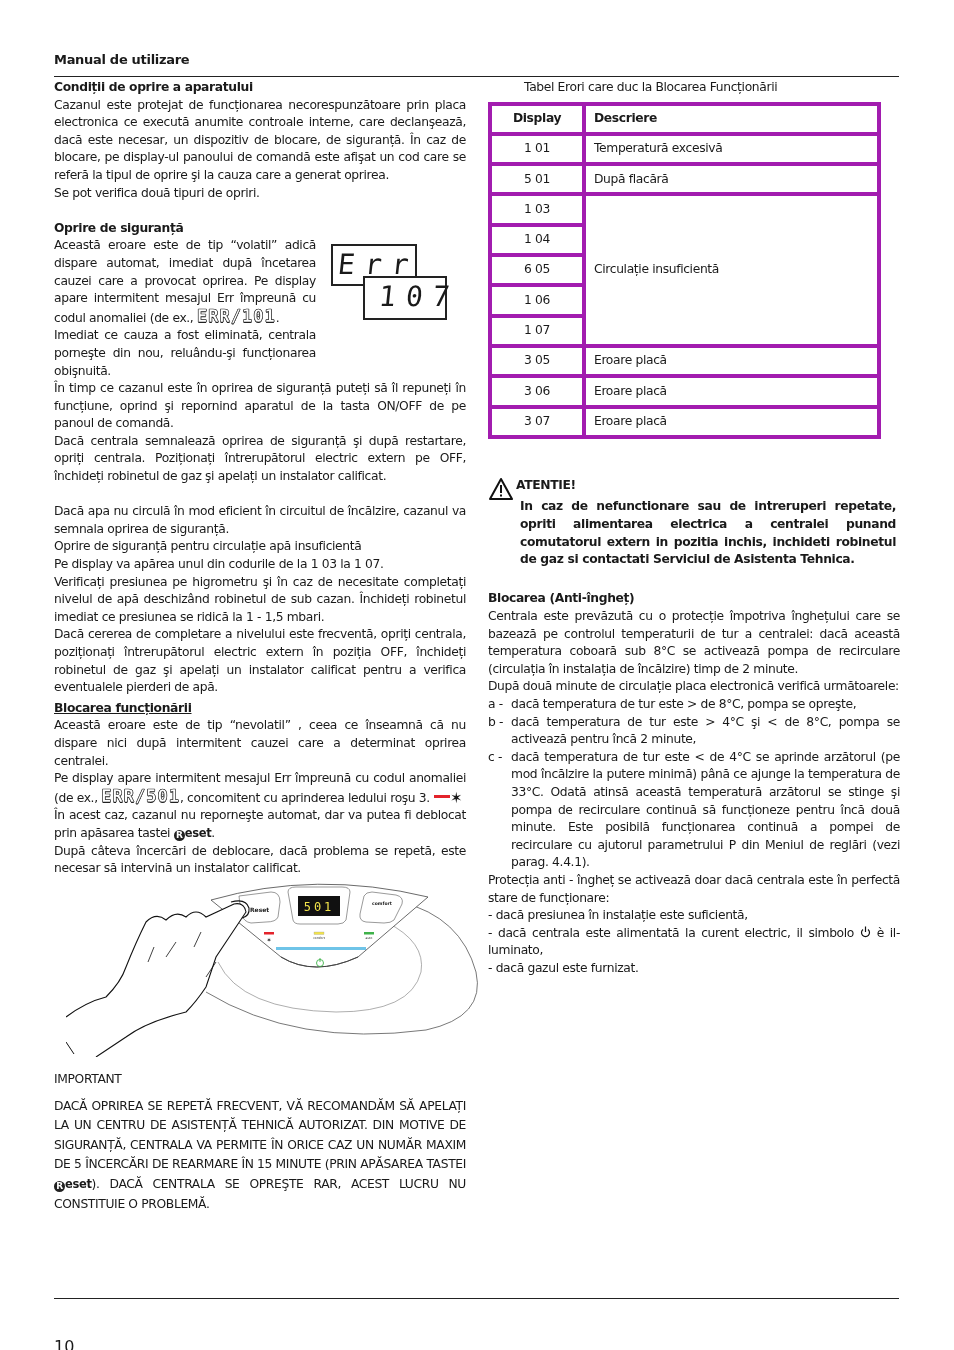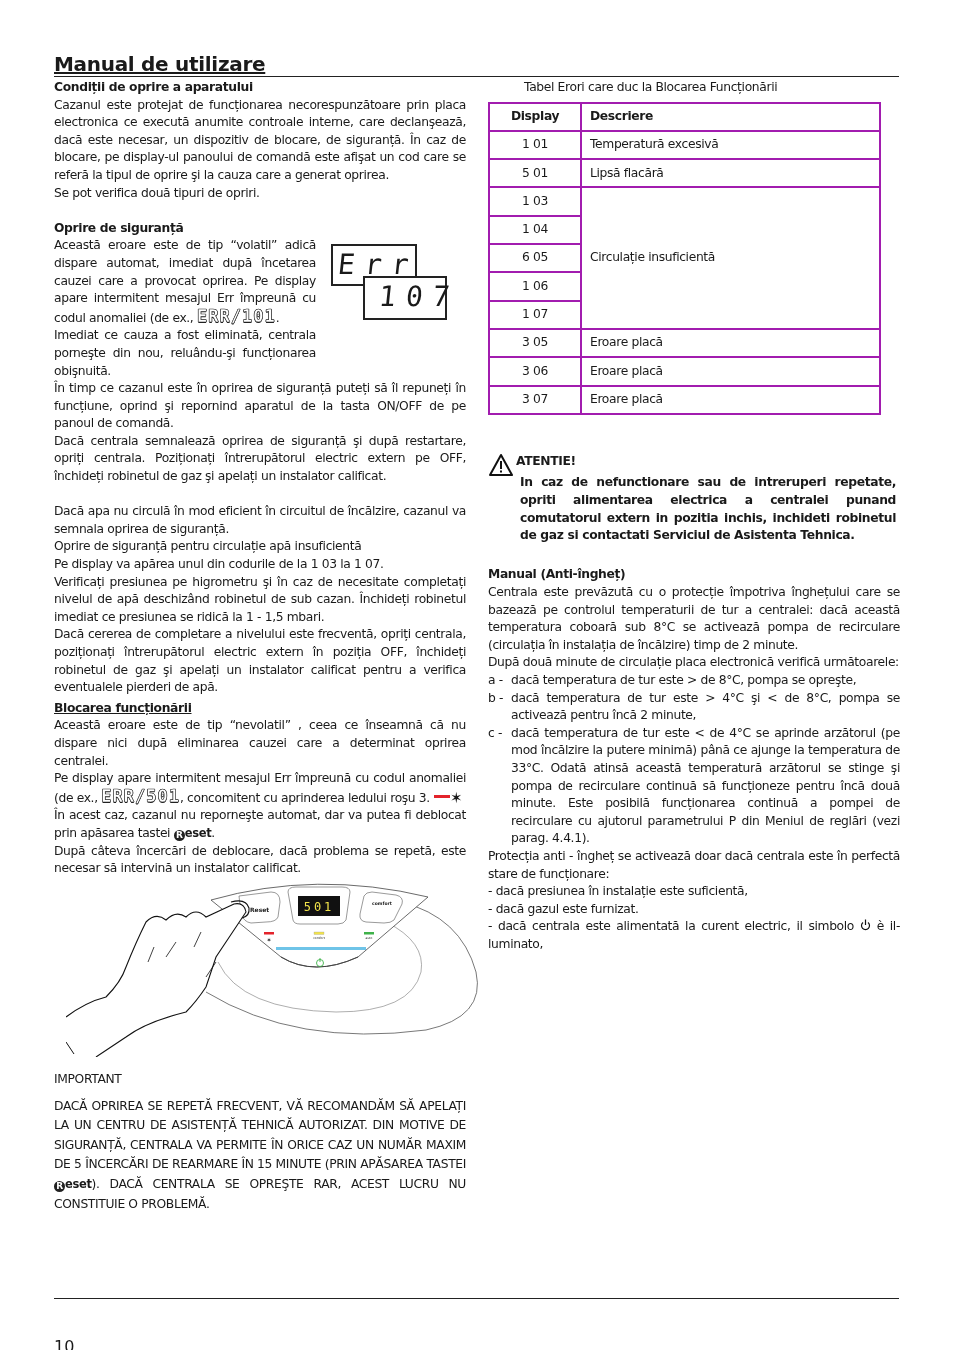--- a/index.html
+++ b/index.html
@@ -1,19 +1,19 @@
 <!DOCTYPE html>
 <html><head>
 <meta charset="utf-8">
 <style>
   html, body { margin: 0; padding: 0; background: #ffffff; }
   body { width: 954px; height: 1350px; position: relative; overflow: hidden;
          font-family: "DejaVu Sans", sans-serif; color: #1a1a1a; }
-  .page-title { position: absolute; left: 54px; top: 52px; font-size: 20px; font-weight: bold;
-                letter-spacing: -0.3px; text-decoration: underline; }
+  .page-title { position: absolute; left: 54px; top: 52px; font-size: 13px; font-weight: bold;
+                letter-spacing: -0.3px; }
   .title-rule { position: absolute; left: 54px; top: 76px; width: 845px; height: 1px; background: #222; }
   .col { position: absolute; font-size: 12.3px; line-height: 17.6px; letter-spacing: -0.35px; }
   .col-left { left: 54px; top: 79px; width: 412px; }
   .col-right { left: 488px; top: 79px; width: 412px; }
   .p { margin: 0; text-align: justify; }
   .h { margin: 0; font-weight: bold; }
   .gap { height: 17.6px; }
   .seg { font-family: "DejaVu Sans Mono", monospace; font-weight: bold; font-size: 17px;
          letter-spacing: 1px; -webkit-text-stroke: 0.3px #222; color: #fff; 
          text-shadow: 0 0 0.6px #222, 0.5px 0 0 #222, -0.5px 0 0 #222, 0 0.5px 0 #222, 0 -0.5px 0 #222; }
@@ -28,21 +28,21 @@
   .err-graphic { position: absolute; left: 331px; top: 244px; width: 115px; height: 76px; }
   .err-box1 { position: absolute; left: 0; top: 0; width: 82px; height: 38px; border: 2px solid #222; background: #fff; }
   .err-box2 { position: absolute; left: 32px; top: 32px; width: 80px; height: 40px; border: 2px solid #222; background: #fff; }
   .seg-text { font-family: "DejaVu Sans Mono", monospace; font-size: 28px; letter-spacing: 10px;
               line-height: 38px; padding-left: 5px; transform: skewX(-6deg); font-weight: 300; }
   
   .narrow { width: 262px; }
   
   .table-caption { text-align: left; padding-left: 36px; margin: 0 0 5px 0; }
   table.err-table { border-collapse: collapse; width: 393px; font-size: 12.3px; }
-  .err-table th, .err-table td { border: 2px solid #a21caf; height: 26.3px; padding: 0 8px; }
+  .err-table th, .err-table td { border: 4px solid #a21caf; height: 26.3px; padding: 0 8px; }
   .err-table th { font-weight: bold; text-align: left; }
   .err-table th.c, .err-table td.c { text-align: center; width: 74px; }
   
   .warn { position: relative; margin-top: 38px; padding-left: 28px; }
   .warn-icon { position: absolute; left: 0; top: 0; }
   .warn-text { font-weight: bold; text-align: justify; margin: 4px; }
   .list-item { display: flex; text-align: justify; }
   .list-item .mk { flex: 0 0 23px; white-space: pre; }
   .list-item .tx { flex: 1; }
   .dash-item { text-align: justify; margin: 0; }
@@ -68,21 +68,21 @@
   <p class="p" style="text-align:left;"><span class="narrow" style="display:inline-block;text-align:justify;">Imediat ce cauza a fost eliminată, centrala porneşte din nou, reluându-şi funcționarea obişnuită.</span></p>
   <p class="p">În timp ce cazanul este în oprirea de siguranță puteți să îl repuneți în funcțiune, oprind şi repornind aparatul de la tasta ON/OFF de pe panoul de comandă.</p>
   <p class="p">Dacă centrala semnalează oprirea de siguranță şi după restartare, opriți centrala. Poziționați întrerupătorul electric extern pe OFF, închideți robinetul de gaz şi apelați un instalator calificat.</p>
   <div class="gap"></div>
   <p class="p">Dacă apa nu circulă în mod eficient în circuitul de încălzire, cazanul va semnala oprirea de siguranță.</p>
   <p class="p">Oprire de siguranță pentru circulație apă insuficientă</p>
   <p class="p">Pe display va apărea unul din codurile de la 1 03 la 1 07.</p>
   <p class="p">Verificați presiunea pe higrometru şi în caz de necesitate completați nivelul de apă deschizând robinetul de sub cazan. Închideți robinetul imediat ce presiunea se ridică la 1 - 1,5 mbari.</p>
   <p class="p">Dacă cererea de completare a nivelului este frecventă, opriți centrala, poziționați întrerupătorul electric extern în poziția OFF, închideți robinetul de gaz şi apelați un instalator calificat pentru a verifica eventualele pierderi de apă.</p>
   <p class="h" style="margin-top:3px;text-decoration:underline;">Blocarea funcționării</p>
-  <p class="p">Această eroare este de tip “nevolatil” , ceea ce înseamnă că nu dispare nici după eliminarea cauzei care a determinat oprirea centralei.</p>
+  <p class="p">Această eroare este de tip “nevolatil” , ceea ce înseamnă că nu dispare nici după intermitent cauzei care a determinat oprirea centralei.</p>
   <p class="p"><span>Pe display apare intermitent mesajul Err împreună cu codul anomaliei (de ex.,</span> <span class="seg">ERR/501</span><span>, concomitent cu aprinderea ledului roşu 3.</span><span class="red-led-mark"></span><span class="star-glyph">✶</span></p>
   <p class="p"><span>În acest caz, cazanul nu reporneşte automat, dar va putea fi deblocat prin apăsarea tastei</span> <span class="reset-glyph"><span class="r">R</span><span>eset</span></span><span>.</span></p>
   <p class="p">După câteva încercări de deblocare, dacă problema se repetă, este necesar să intervină un instalator calificat.</p>
 </div>
 
 <div class="err-graphic">
   <div class="err-box1">
     <div class="seg-text">Err</div>
   </div>
   <div class="err-box2">
@@ -142,21 +142,21 @@
         <th>Descriere</th>
       </tr>
     </thead>
     <tbody>
       <tr>
           <td class="c">1 01</td>
           <td>Temperatură excesivă</td>
         </tr>
       <tr>
           <td class="c">5 01</td>
-          <td>Lipsă flacără</td>
+          <td>După flacără</td>
         </tr>
       <tr>
           <td class="c">1 03</td>
           <td rowspan="5">Circulație insuficientă</td>
         </tr>
       <tr>
           <td class="c">1 04</td>
         </tr>
       <tr>
           <td class="c">6 05</td>
@@ -186,38 +186,38 @@
     <svg class="warn-icon" width="26" height="24" viewBox="0 0 26 24">
       <path d="M13 2 L 24 22 L 2 22 Z" fill="#fff" stroke="#111" stroke-width="2" stroke-linejoin="round"></path>
       <rect x="12" y="8" width="2" height="8" fill="#111"></rect>
       <rect x="12" y="17.5" width="2" height="2" fill="#111"></rect>
     </svg>
     <p class="h">ATENTIE!</p>
     <p class="warn-text">In caz de nefunctionare sau de intreruperi repetate, opriti alimentarea electrica a centralei punand comutatorul extern in pozitia  inchis, inchideti robinetul de gaz si contactati Serviciul de Asistenta Tehnica.</p>
   </div>
 
   <div class="gap"></div>
-  <p class="h">Manual (Anti-îngheț)</p>
+  <p class="h">Blocarea (Anti-îngheț)</p>
   <p class="p">Centrala este prevăzută cu o protecție împotriva înghețului care se bazează pe controlul temperaturii de tur a centralei: dacă această temperatura coboară sub 8°C se activează pompa de recirculare (circulația în instalația de încălzire) timp de 2 minute.</p>
   <p class="p">După două minute de circulație placa electronică verifică următoarele:</p>
   <div class="list-item">
       <span class="mk">a - </span>
       <span class="tx">dacă temperatura de tur este &gt; de 8°C, pompa se opreşte,</span>
     </div>
   <div class="list-item">
       <span class="mk">b - </span>
       <span class="tx">dacă temperatura de tur este &gt; 4°C şi &lt; de 8°C, pompa se activează pentru încă 2 minute,</span>
     </div>
   <div class="list-item">
       <span class="mk">c - </span>
       <span class="tx">dacă temperatura de tur este &lt; de 4°C se aprinde arzătorul (pe mod încălzire la putere minimă) până ce ajunge la temperatura de 33°C. Odată atinsă această temperatură arzătorul se stinge şi pompa de recirculare continuă să funcționeze pentru încă două minute.  Este posibilă funcționarea continuă a pompei de recirculare cu ajutorul parametrului P din Meniul de reglări  (vezi parag. 4.4.1).</span>
     </div>
   <p class="p">Protecția anti - îngheț se activează doar dacă centrala este în perfectă stare de funcționare:</p>
   <p class="dash-item">-  dacă presiunea în instalație este suficientă,</p>
-  <p class="dash-item">-  dacă gazul este furnizat.</p>
   <p class="dash-item"><span>-  dacă centrala este alimentată la curent electric, il simbolo</span> <svg width="11" height="12" viewBox="0 0 11 12" style="vertical-align:-1px">
         <path d="M3 3.5 A 4 4 0 1 0 8 3.5" fill="none" stroke="#111" stroke-width="1.2"></path>
         <line x1="5.5" y1="0.5" x2="5.5" y2="6" stroke="#111" stroke-width="1.2"></line>
       </svg> <span>è il-luminato,</span></p>
+  <p class="dash-item">-  dacă gazul este furnizat.</p>
 </div>
 
 <div class="footer-rule"></div>
 <div class="page-number">10</div>
 
 </body></html>

